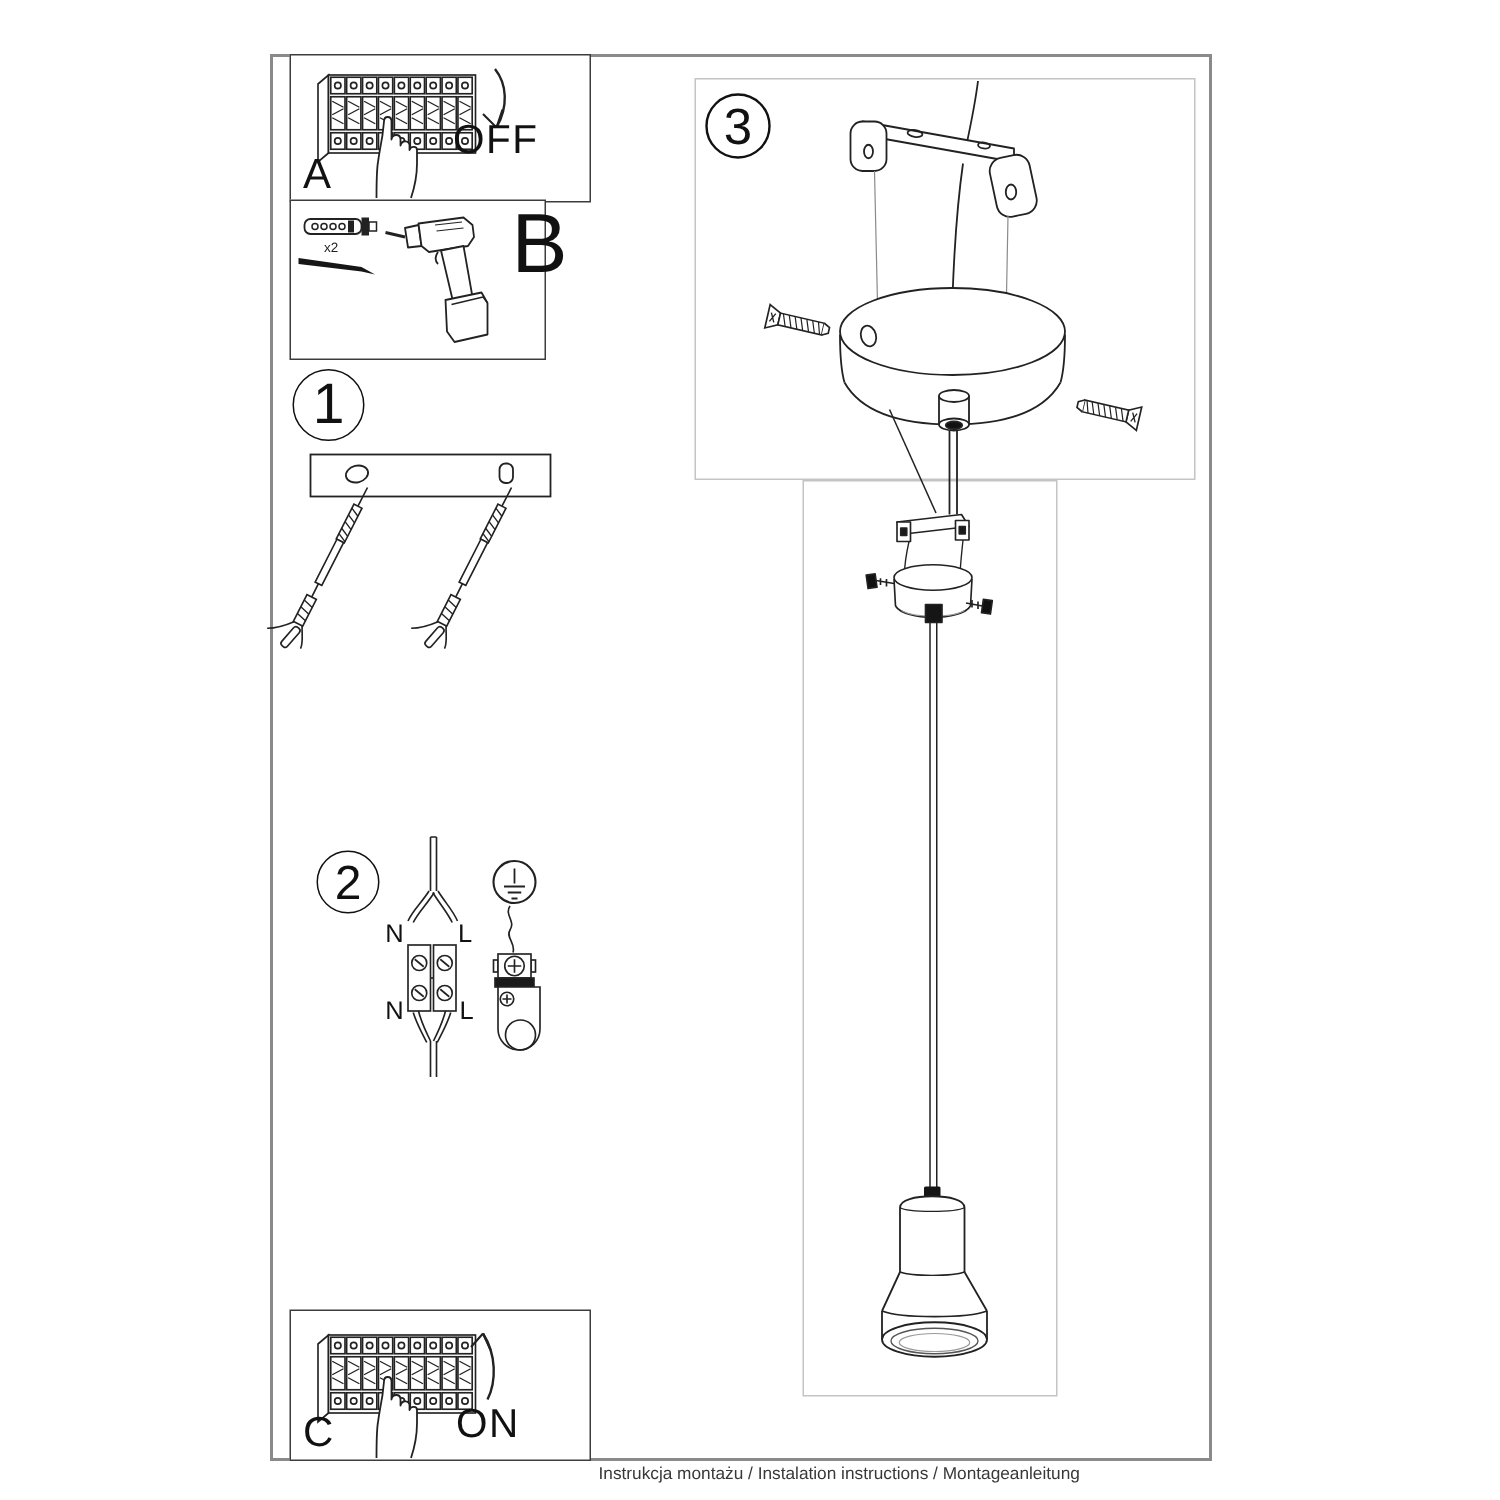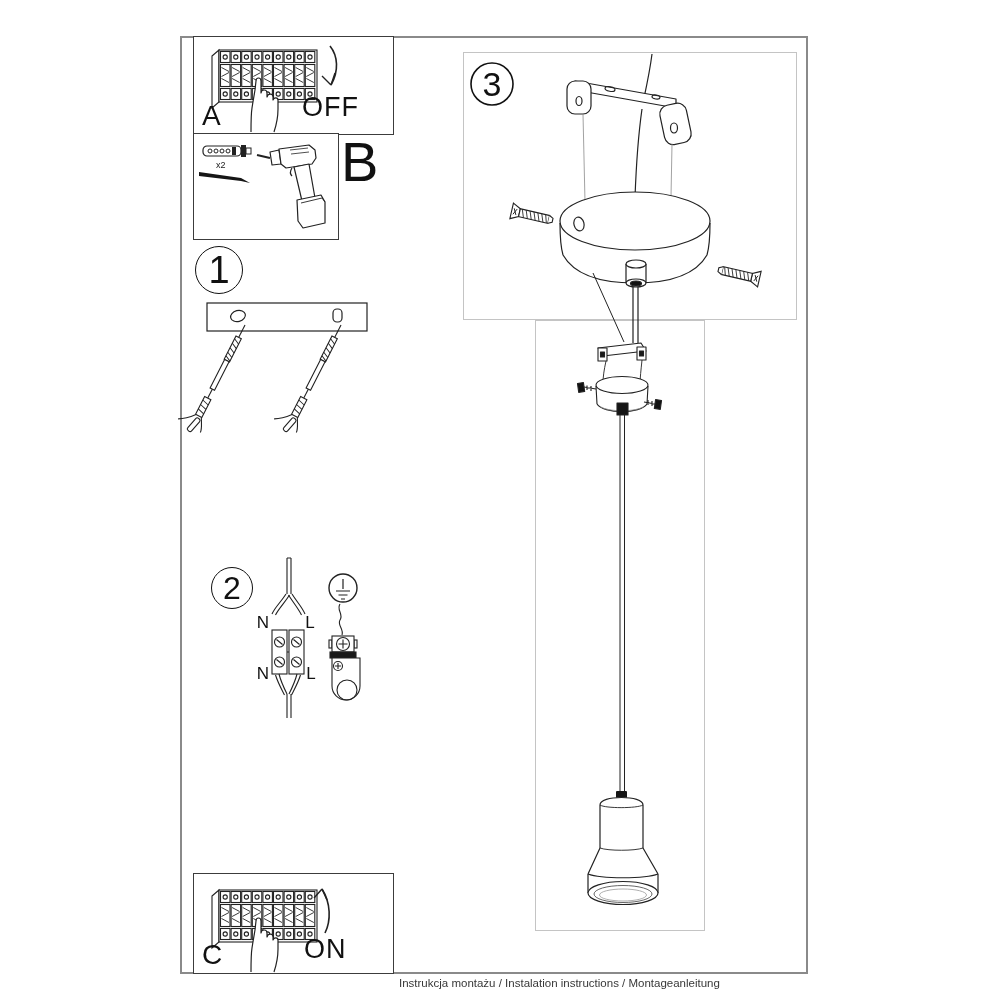--- a/index.html
+++ b/index.html
@@ -2,21 +2,21 @@
 <html><head>
 <meta charset="utf-8">
 <style>
   html,body{margin:0;padding:0;background:#ffffff;}
   .sheet{position:relative;width:1000px;height:1000px;background:#fff;
          font-family:"Liberation Sans", sans-serif;color:#1f1f1f;overflow:hidden;}
   .abs{position:absolute;}
   .page-border{left:180px;top:36px;width:624px;height:934px;border:2px solid #8a8a8a;}
   .panel{border:1.5px solid #3c3c3c;background:#fff;}
   .panel-a{left:193px;top:36px;width:199px;height:97px;}
-  .panel-b{left:193px;top:133px;width:144px;height:105px;}
+  .panel-b{left:193px;top:133px;width:144px;height:105px;padding-left:25px;}
   .panel-c{left:193px;top:873px;width:199px;height:99px;}
   .step-letter{font-size:28px;color:#111;}
   .state-label{font-size:27px;letter-spacing:1px;color:#111;}
   .big-letter{font-size:56px;color:#111;line-height:1;}
   .step-circle{border:1.6px solid #111;border-radius:50%;background:#fff;
                display:flex;align-items:center;justify-content:center;color:#111;}
   .qty{font-size:9px;color:#222;}
   .footer{left:399px;top:934px;width:400px;font-size:11.5px;line-height:16px;color:#383838;margin-top:41px;}
   svg{display:block;overflow:visible;}
   text{font-family:"Liberation Sans", sans-serif;fill:#111;}
@@ -78,21 +78,21 @@
 
   <div class="abs panel panel-a">
     <svg class="abs" style="left:12px;top:3px;" width="118" height="92" viewBox="0 0 118 92">
       <use href="#def-breaker"></use>
     </svg>
     <svg class="abs" style="left:113px;top:6px;" width="36" height="52" viewBox="0 0 36 52">
       <path d="M23,3 C31,13 32,28 24,42" fill="none" stroke="#222" stroke-width="1.6"></path>
       <path d="M24,42 L15,33 M24,42 L28,30" fill="none" stroke="#222" stroke-width="1.4"></path>
     </svg>
     <div class="abs step-letter" style="left:8px;bottom:2px;">A</div>
-    <div class="abs state-label" style="left:108px;top:55px;">OFF</div>
+    <div class="abs state-label" style="left:108px;top:41px;">OFF</div>
   </div>
 
   <div class="abs panel panel-b">
     <svg class="abs" style="left:8px;top:9px;" width="52" height="18" viewBox="0 0 52 18">
       <rect x="1" y="3" width="38" height="10" rx="4" fill="#fff" stroke="#222" stroke-width="1.2"></rect>
       <circle cx="8" cy="8" r="2" fill="none" stroke="#222"></circle>
         <circle cx="14" cy="8" r="2" fill="none" stroke="#222"></circle>
       <circle cx="20" cy="8" r="2" fill="none" stroke="#222"></circle>
         <circle cx="26" cy="8" r="2" fill="none" stroke="#222"></circle>
       <rect x="30" y="4" width="4" height="8" fill="#222"></rect>

